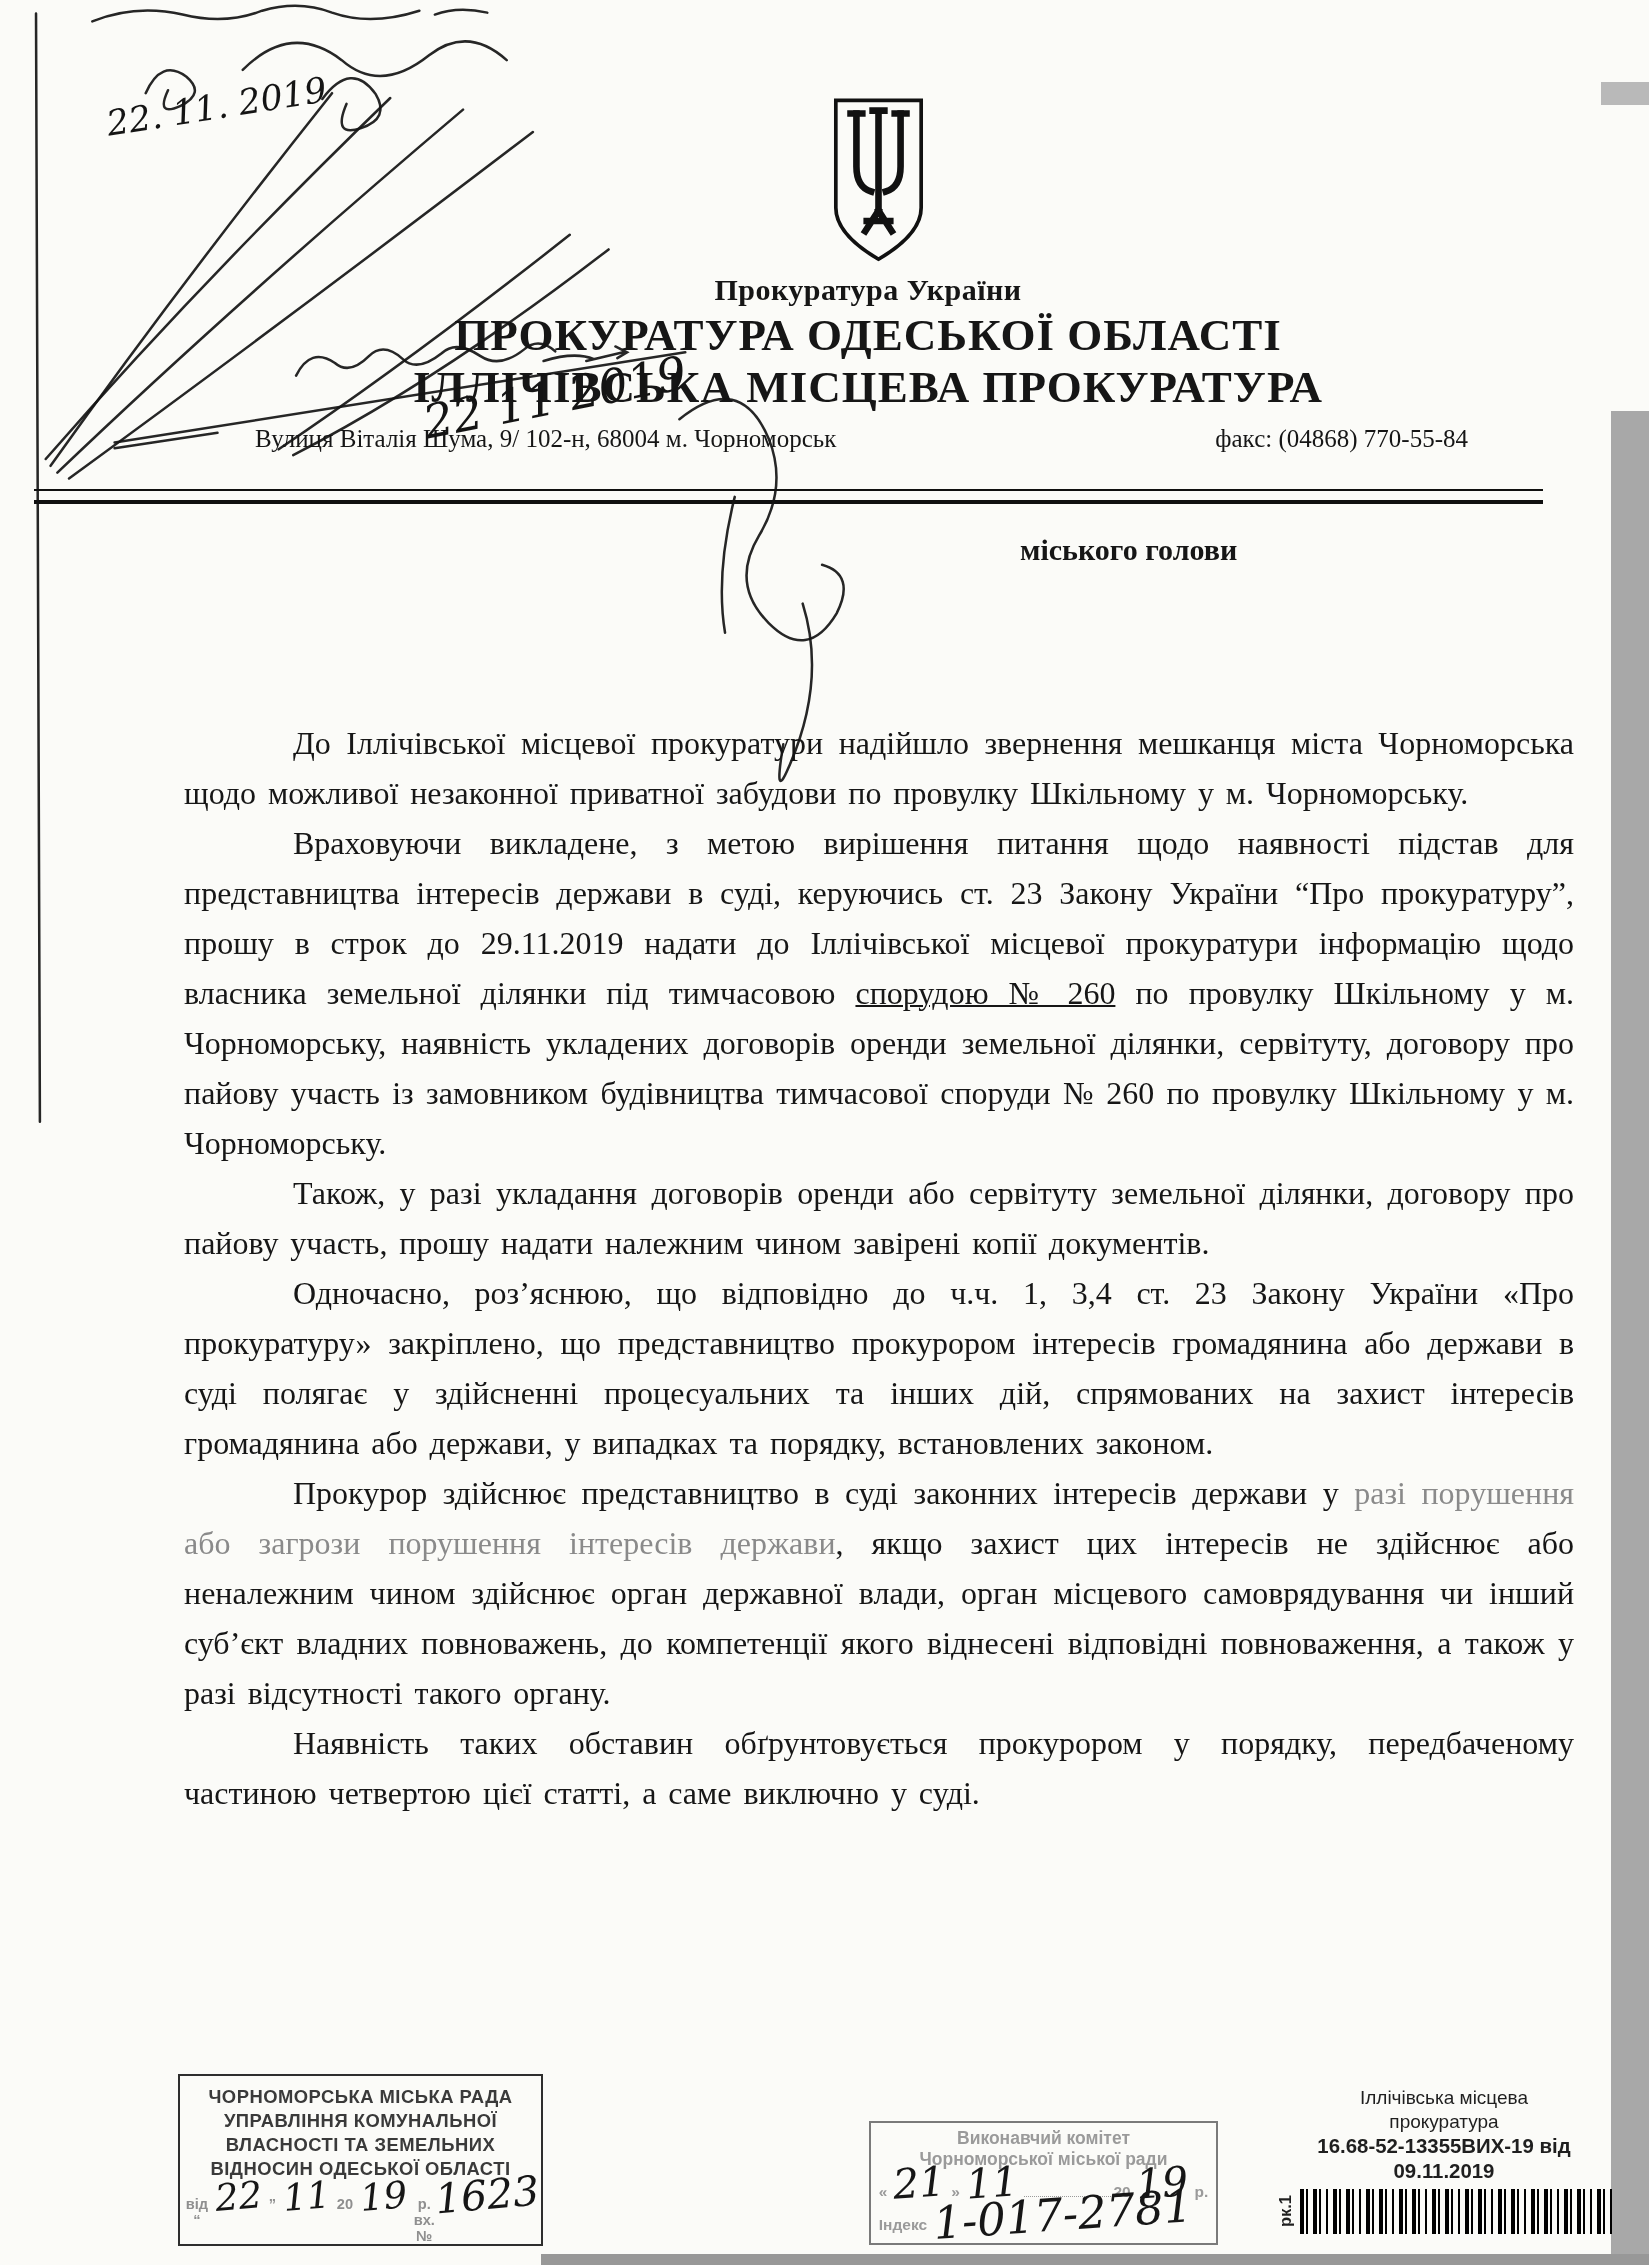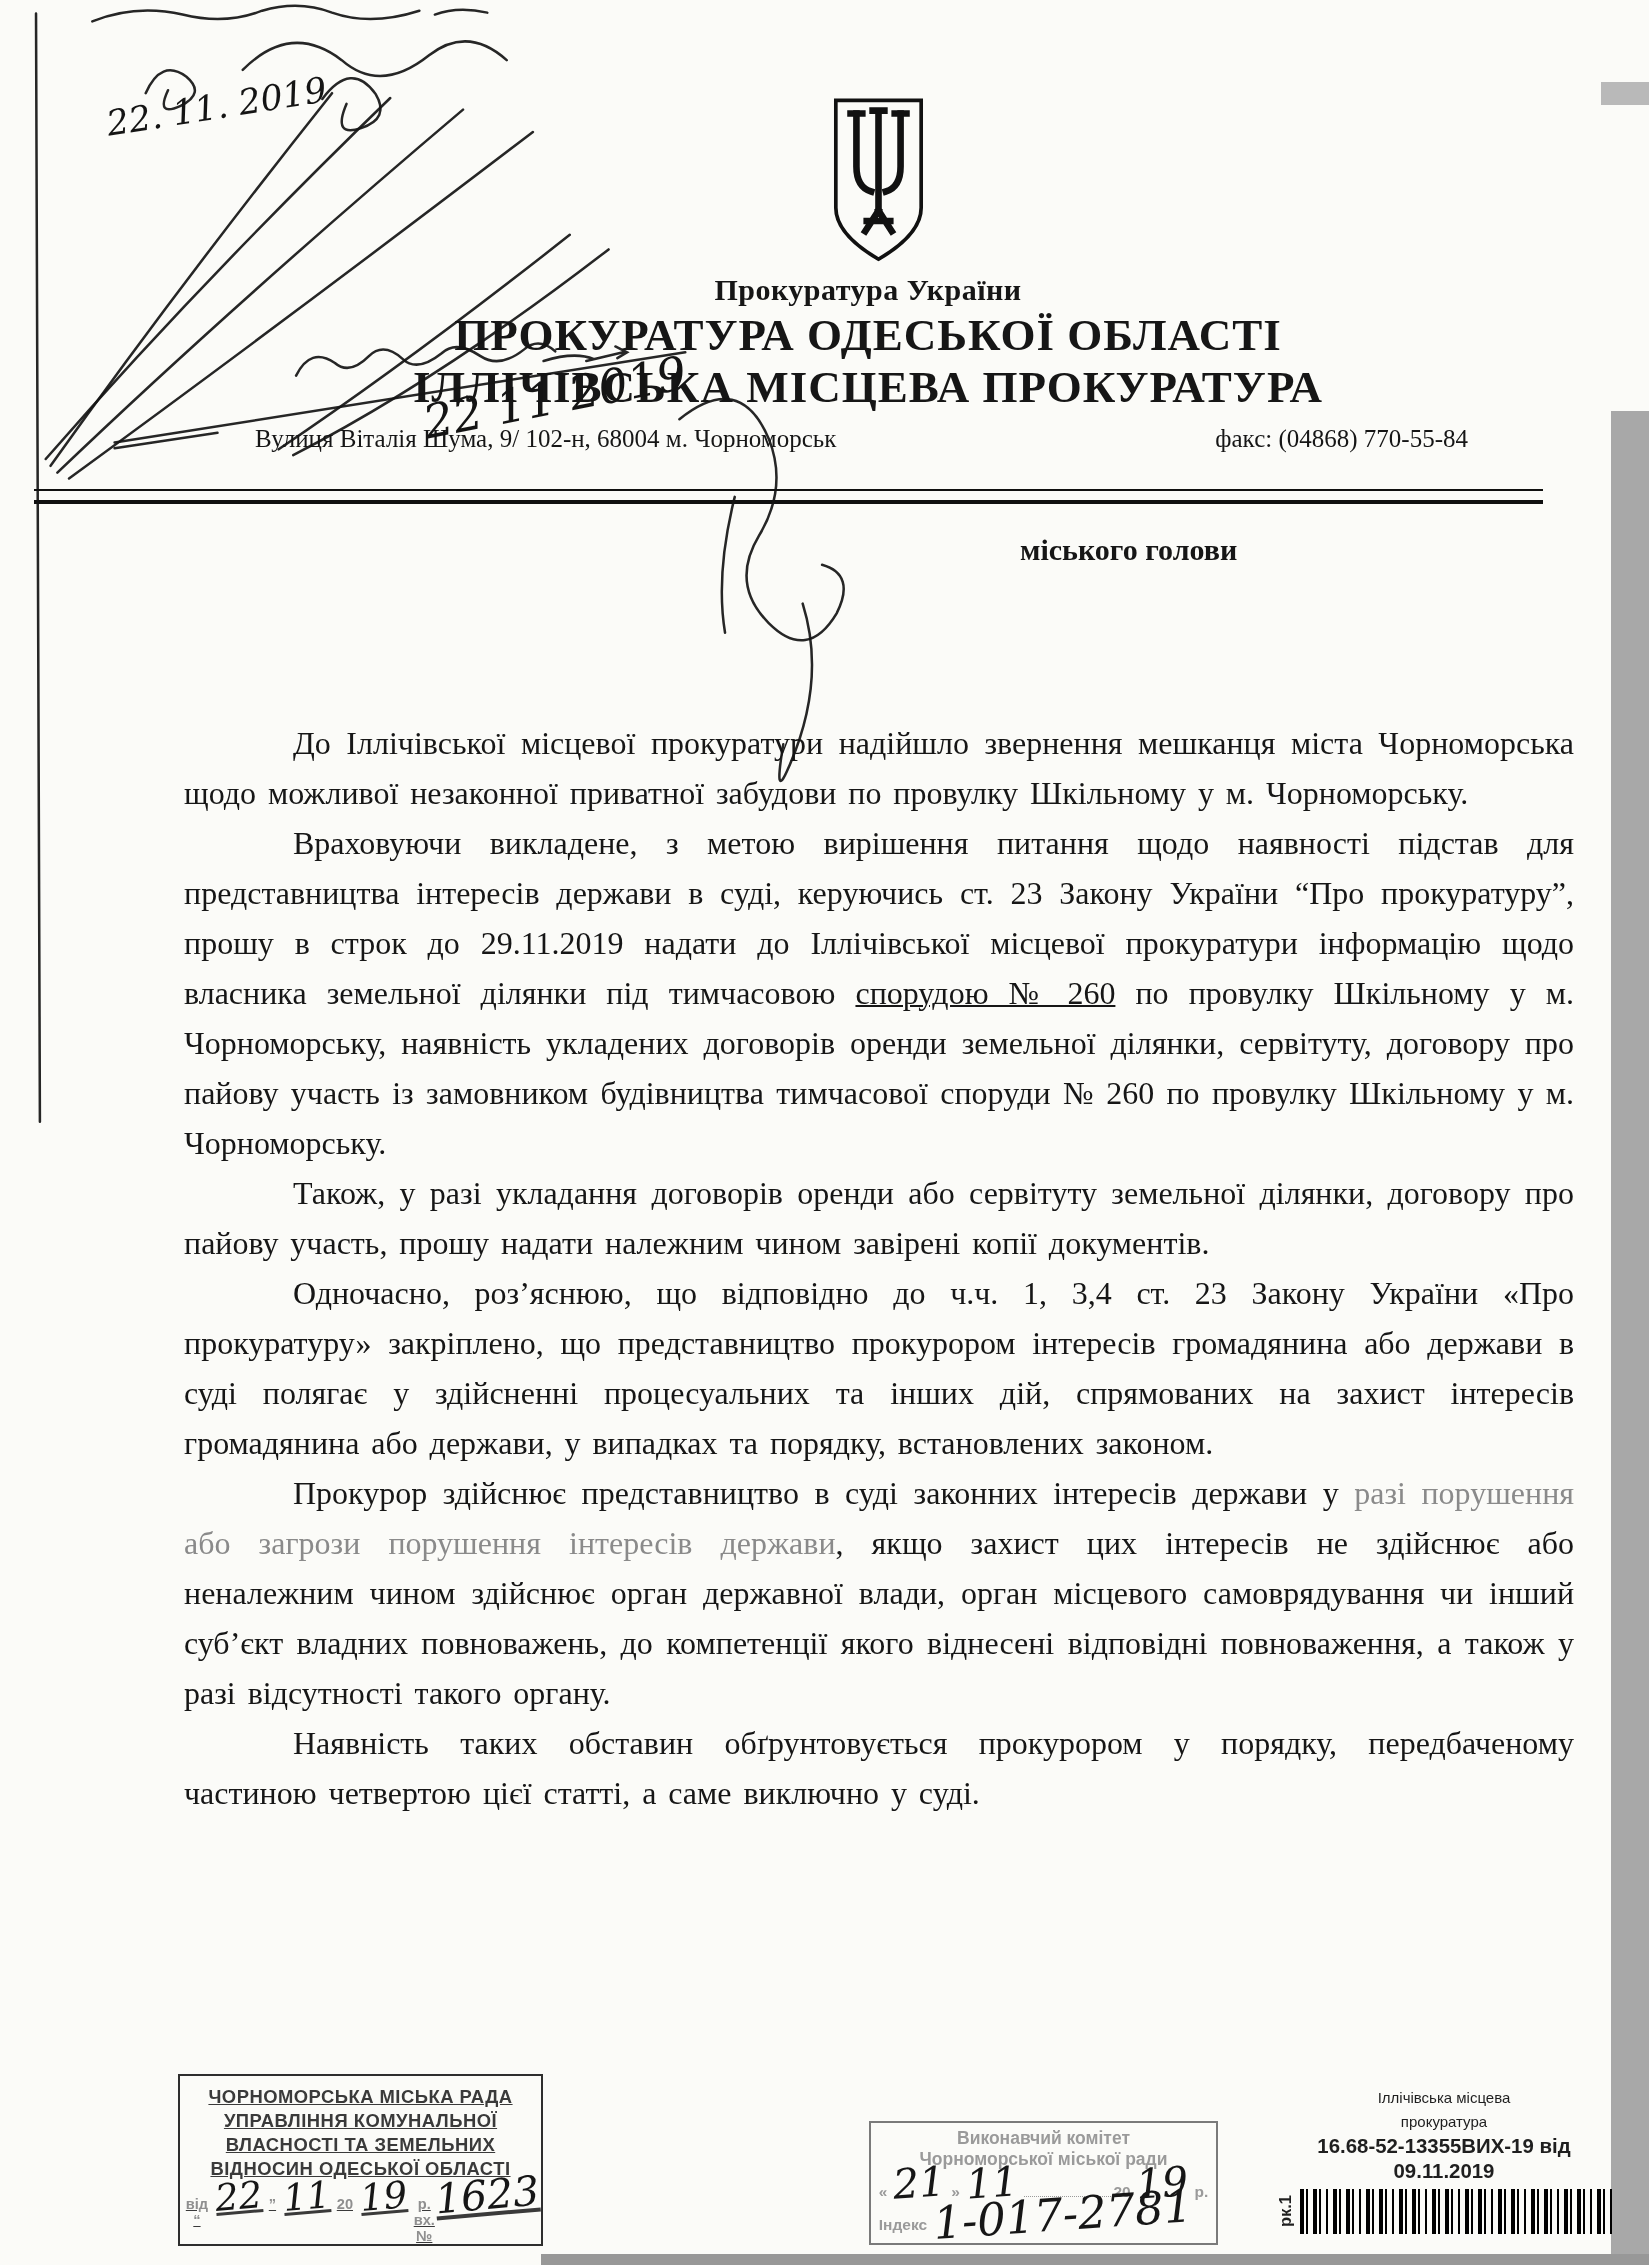--- a/index.html
+++ b/index.html
@@ -27,36 +27,36 @@
   .body-text{position:absolute;left:184px;top:718px;width:1390px;font-size:32px;line-height:50px;
              text-align:justify;word-spacing:3.9px;}
   .body-text p{margin:0;text-indent:109px;}
   .b{font-weight:normal;}
   .u{text-decoration:underline;text-decoration-thickness:1.9px;}
   .gray{color:#8a8a8a;}
 
   
   .stamp-left{position:absolute;left:178px;top:2074px;width:365px;height:172px;border:2.9px solid #2e2e2e;
               box-sizing:border-box;padding:8.7px 5.8px 0;text-align:center;
-              font-family:"Liberation Sans",sans-serif;font-weight:700;color:#3a3a3a;text-decoration:underline;}
+              font-family:"Liberation Sans",sans-serif;font-weight:700;color:#3a3a3a;}
   .stamp-left .ln{font-size:18.4px;line-height:24px;letter-spacing:0.5px;}
   .stamp-row{display:flex;align-items:baseline;margin-top:1.9px;font-size:14.6px;color:#8f8f8f;}
   .hw{font-family:"DejaVu Serif",serif;font-style:italic;font-weight:400;color:#161616;}
   .stamp-row .hw{font-size:37px;line-height:25px;margin:0 6.8px;display:inline-block;transform:rotate(-5deg);}
   .stamp-mid{position:absolute;left:830px;top:2121px;width:349px;height:124px;border:2.4px solid #7a7a7a;
              box-sizing:border-box;padding:4.9px 7.8px 0;text-align:center;
              font-family:"Liberation Sans",sans-serif;font-weight:700;color:#9a9a9a;margin-left:39px;}
   .stamp-mid .ln{font-size:17.5px;line-height:21.3px;}
   .mid-row{display:flex;align-items:baseline;font-size:15.5px;margin-top:0;}
   .mid-row .hw{font-size:41px;line-height:27px;margin:0 5.8px;display:inline-block;transform:rotate(-4deg);}
   .dots{flex:1;border-bottom:1.9px dotted #9a9a9a;height:13.6px;}
 
   .ref{position:absolute;left:1276px;top:2086px;width:336px;text-align:center;
        font-family:"Liberation Sans",sans-serif;color:#1f1f1f;}
-  .ref .l{font-size:15px;line-height:24px;}
+  .ref .l{font-size:19px;line-height:24px;}
   .ref .lb{font-size:20.4px;line-height:25px;font-weight:700;}
   .bc-row{display:flex;align-items:center;margin-top:4.9px;}
   .rk{writing-mode:vertical-rl;transform:rotate(180deg);font-size:16.5px;font-weight:700;margin-right:4.9px;}
   .barcode{height:45px;flex:1;background:repeating-linear-gradient(90deg,
      #000 0 3.9px,#fbfbf8 3.9px 5.8px,#000 5.8px 7.8px,#fbfbf8 7.8px 12.6px,#000 12.6px 17.5px,
      #fbfbf8 17.5px 19.4px,#000 19.4px 21.3px,#fbfbf8 21.3px 26px,#000 26px 28px,#fbfbf8 28px 33px);}
 
   .ink{position:absolute;left:0;top:0;pointer-events:none;}
   .ink path{fill:none;stroke:#141414;stroke-width:2.6;stroke-linecap:round;opacity:.92;}
   .ink text{font-family:"DejaVu Serif",serif;font-style:italic;fill:#141414;}

